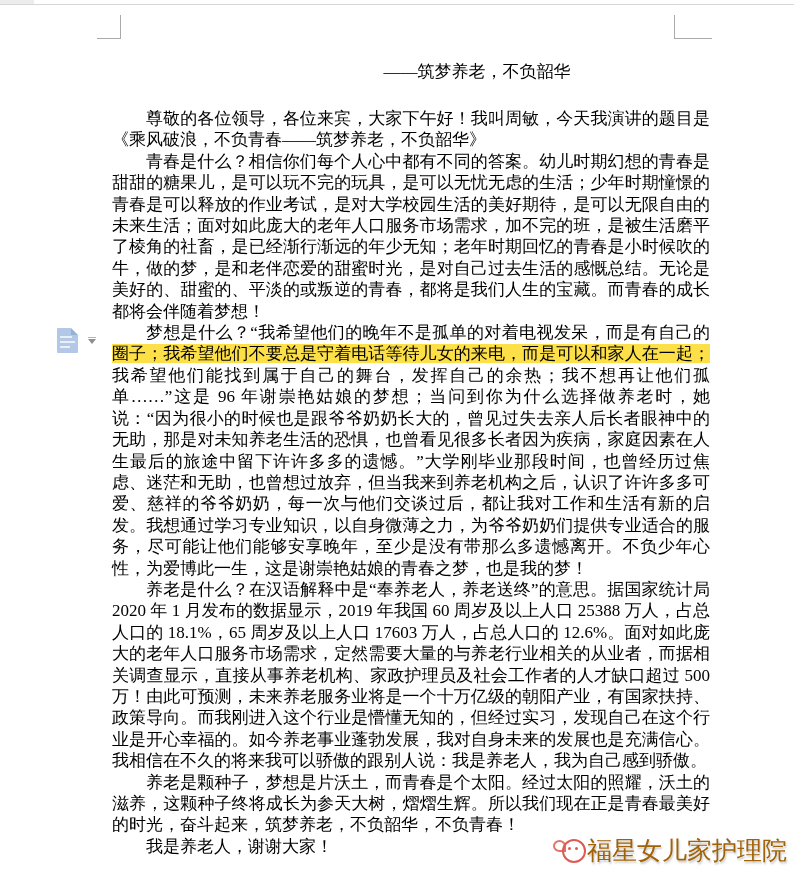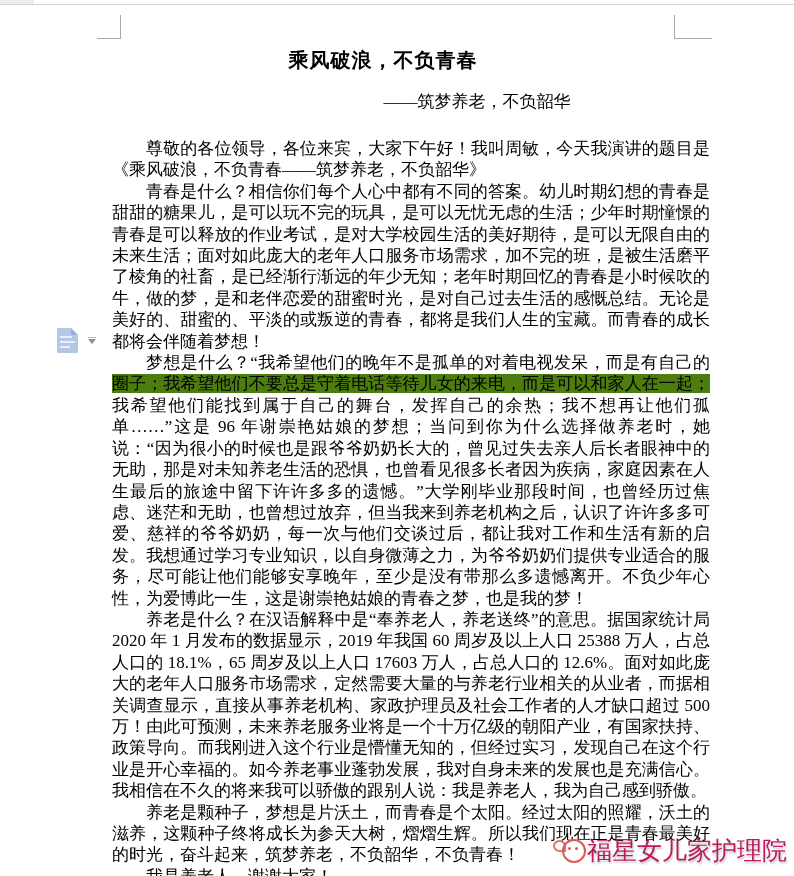--- a/index.html
+++ b/index.html
@@ -93,31 +93,31 @@
     margin-top: 24px;
     font-size: 17px;
     line-height: 21.4px;
     text-align: justify;
   }
   .doc-body p {
     margin: 0;
     text-indent: 2em;
   }
   .hl {
-    background: #4d7c0f;
+    background: #fde047;
   }
 
   
   .watermark {
     position: absolute;
     left: 553px; top: 834px;
     width: 240px; height: 34px;
     display: flex;
     align-items: center;
-    color: #be185d;
+    color: #a16207;
   }
   .wm-logo { position: relative; width: 34px; height: 28px; flex: 0 0 auto; }
   .wm-bubble {
     position: absolute; left: 0; top: 3px;
     width: 9px; height: 8px;
     border: 2px solid #dd5a55;
     border-radius: 50% 50% 0 50%;
     opacity: .85;
   }
   .wm-face {
@@ -159,21 +159,20 @@
       <div class="fold"></div>
       <div class="l1"></div>
       <div class="l2"></div>
       <div class="l3"></div>
     </div>
     <div class="dd-bar"></div>
     <div class="dd-arrow"></div>
   </div>
 
   <div class="sheet">
-    <div class="doc-title">乘风破浪，不负青春</div>
     <div class="doc-subtitle">——筑梦养老，不负韶华</div>
     <div class="doc-body">
       <p>尊敬的各位领导，各位来宾，大家下午好！我叫周敏，今天我演讲的题目是《乘风破浪，不负青春——筑梦养老，不负韶华》</p>
       <p>青春是什么？相信你们每个人心中都有不同的答案。幼儿时期幻想的青春是甜甜的糖果儿，是可以玩不完的玩具，是可以无忧无虑的生活；少年时期憧憬的青春是可以释放的作业考试，是对大学校园生活的美好期待，是可以无限自由的未来生活；面对如此庞大的老年人口服务市场需求，加不完的班，是被生活磨平了棱角的社畜，是已经渐行渐远的年少无知；老年时期回忆的青春是小时候吹的牛，做的梦，是和老伴恋爱的甜蜜时光，是对自己过去生活的感慨总结。无论是美好的、甜蜜的、平淡的或叛逆的青春，都将是我们人生的宝藏。而青春的成长都将会伴随着梦想！</p>
       <p><span>梦想是什么？“我希望他们的晚年不是孤单的对着电视发呆，而是有自己的</span><span class="hl">圈子；我希望他们不要总是守着电话等待儿女的来电，而是可以和家人在一起；</span><span>我希望他们能找到属于自己的舞台，发挥自己的余热；我不想再让他们孤单……”这是 96 年谢崇艳姑娘的梦想；当问到你为什么选择做养老时，她说：“因为很小的时候也是跟爷爷奶奶长大的，曾见过失去亲人后长者眼神中的无助，那是对未知养老生活的恐惧，也曾看见很多长者因为疾病，家庭因素在人生最后的旅途中留下许许多多的遗憾。”大学刚毕业那段时间，也曾经历过焦虑、迷茫和无助，也曾想过放弃，但当我来到养老机构之后，认识了许许多多可爱、慈祥的爷爷奶奶，每一次与他们交谈过后，都让我对工作和生活有新的启发。我想通过学习专业知识，以自身微薄之力，为爷爷奶奶们提供专业适合的服务，尽可能让他们能够安享晚年，至少是没有带那么多遗憾离开。不负少年心性，为爱博此一生，这是谢崇艳姑娘的青春之梦，也是我的梦！</span></p>
       <p>养老是什么？在汉语解释中是“奉养老人，养老送终”的意思。据国家统计局 2020 年 1 月发布的数据显示，2019 年我国 60 周岁及以上人口 25388 万人，占总人口的 18.1%，65 周岁及以上人口 17603 万人，占总人口的 12.6%。面对如此庞大的老年人口服务市场需求，定然需要大量的与养老行业相关的从业者，而据相关调查显示，直接从事养老机构、家政护理员及社会工作者的人才缺口超过 500 万！由此可预测，未来养老服务业将是一个十万亿级的朝阳产业，有国家扶持、政策导向。而我刚进入这个行业是懵懂无知的，但经过实习，发现自己在这个行业是开心幸福的。如今养老事业蓬勃发展，我对自身未来的发展也是充满信心。我相信在不久的将来我可以骄傲的跟别人说：我是养老人，我为自己感到骄傲。</p>
       <p>养老是颗种子，梦想是片沃土，而青春是个太阳。经过太阳的照耀，沃土的滋养，这颗种子终将成长为参天大树，熠熠生辉。所以我们现在正是青春最美好的时光，奋斗起来，筑梦养老，不负韶华，不负青春！</p>
       <p>我是养老人，谢谢大家！</p>
     </div>
   </div>

